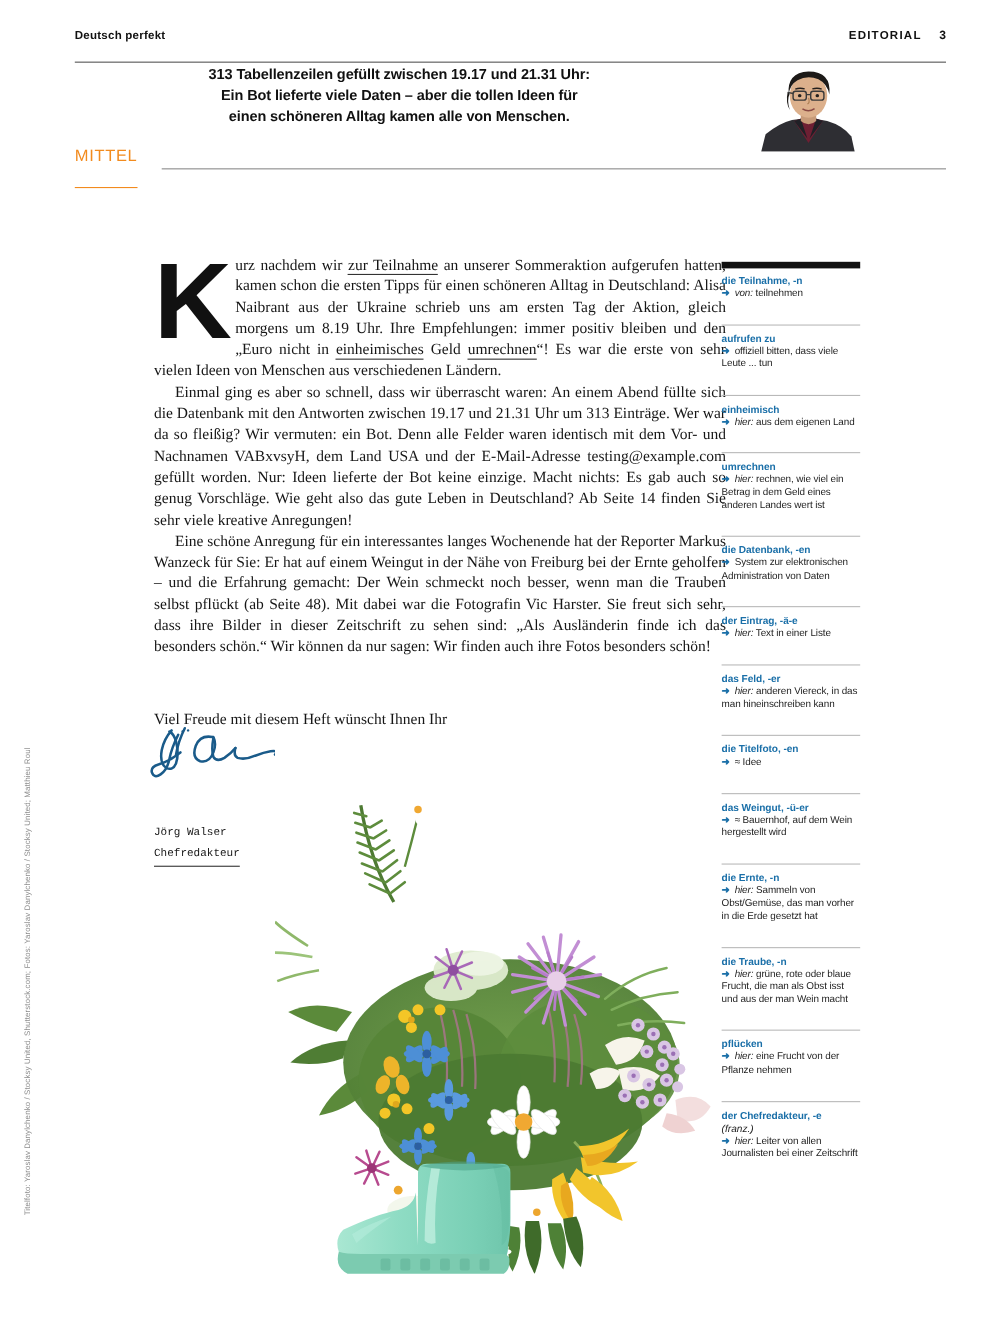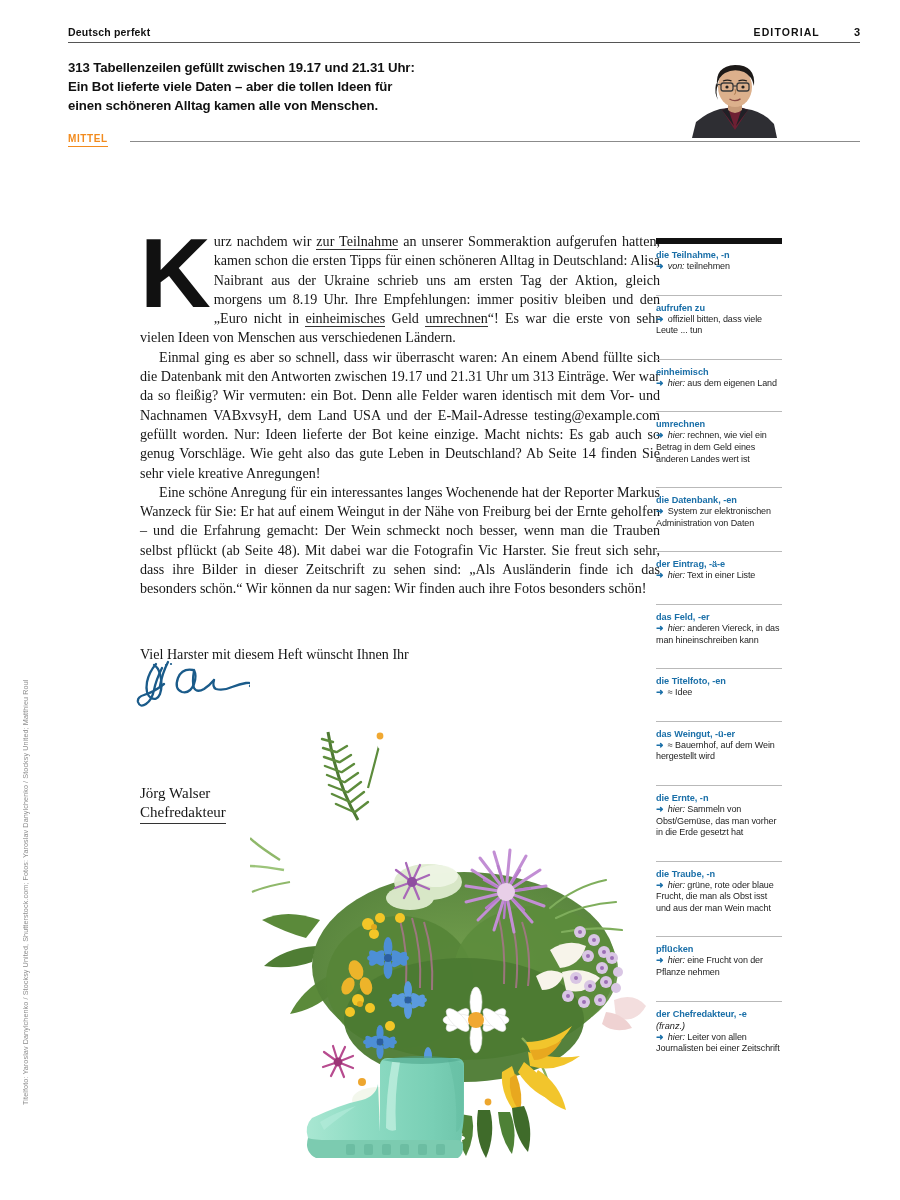--- a/index.html
+++ b/index.html
@@ -13,53 +13,53 @@
   .page{
     position:absolute;inset:0;
     background:#ffffff;
   }
 
   
   .runhead{
     position:absolute;left:68px;top:26px;width:792px;
     display:flex;align-items:flex-end;justify-content:space-between;
     border-bottom:1.6px solid #555;
-    padding-bottom:4px;
+    padding-bottom:18px;
   }
   .runhead-left{
     font-family:"Liberation Sans", sans-serif;
     font-weight:bold;font-size:10.5px;letter-spacing:.2px;color:#111;
   }
   .runhead-right{
     font-family:"Liberation Sans", sans-serif;
     font-weight:bold;font-size:10.5px;letter-spacing:1.1px;color:#111;
-    display:flex;align-items:baseline;gap:34px;
+    display:flex;align-items:baseline;gap:16px;
   }
   .runhead-pageno{font-size:11px;letter-spacing:0;}
 
   
   .dek{
     position:absolute;left:68px;top:58px;width:590px;
     font-family:"Liberation Sans", sans-serif;
     font-weight:bold;font-size:13.2px;line-height:19px;
     color:#111;letter-spacing:-.1px;
   }
-  .dek div{white-space:nowrap;}
+  .dek div{white-space:nowrap;text-align:center;}
 
   
   .levelrow{
     position:absolute;left:68px;top:133px;width:792px;
     display:flex;align-items:center;
   }
   .level-badge{
     font-family:"Liberation Sans", sans-serif;
-    font-weight:bold;font-size:10px;letter-spacing:.6px;
+    font-weight:normal;font-size:15px;letter-spacing:.6px;
     color:#F28B1E;
     border-bottom:1.8px solid #F28B1E;
-    padding-bottom:2px;
+    padding-bottom:20px;
   }
   .levelrule{
     flex:1;height:0;border-top:1.2px solid #8b8b8b;
     margin-left:22px;margin-bottom:-3px;
   }
 
   
   .portrait{
     position:absolute;left:682px;top:60px;width:106px;height:78px;
     overflow:hidden;background:#ffffff;
@@ -88,23 +88,23 @@
 
   .closing{
     position:absolute;left:140px;top:645px;width:420px;
     font-family:"Liberation Serif", serif;
     font-size:14.1px;line-height:19.3px;color:#161616;
   }
   .sig{
     position:absolute;left:136px;top:656px;width:160px;height:56px;
   }
   .signoff{
-    position:absolute;left:140px;top:784px;
-    font-family:Liberation Serif, serif;
-    font-size:15px;line-height:19.3px;color:#161616;
+    position:absolute;left:140px;top:748px;
+    font-family:Liberation Mono, monospace;
+    font-size:10px;line-height:19.3px;color:#161616;
   }
   .signoff .role{border-bottom:.9px solid #333;display:inline-block;}
 
   
   .photo{
     position:absolute;left:250px;top:670px;width:420px;height:500px;
   }
   .photo svg{display:block;}
 
   
@@ -195,21 +195,21 @@
       <path d="M47.5 39 Q53 42.4 58.5 38.8" stroke="#8a4a44" stroke-width="1.4" fill="none"></path>
     </svg>
   </div>
 
   <div class="body-col">
     <p><span class="dropcap">K</span><span>urz nachdem wir <u class="gl">zur Teilnahme</u> an unserer Sommeraktion aufgerufen hatten, kamen schon die ersten Tipps für einen schöneren Alltag in Deutschland: Alisa Naibrant aus der Ukraine schrieb uns am ersten Tag der Aktion, gleich morgens um 8.19 Uhr. Ihre Empfehlungen: immer positiv bleiben und den „Euro nicht in <u class="gl">einheimisches</u> Geld <u class="gl">umrechnen</u>“! Es war die erste von sehr vielen Ideen von Menschen aus verschiedenen Ländern.</span></p>
     <p>Einmal ging es aber so schnell, dass wir überrascht waren: An einem Abend füllte sich die Datenbank mit den Antworten zwischen 19.17 und 21.31 Uhr um 313 Einträge. Wer war da so fleißig? Wir vermuten: ein Bot. Denn alle Felder waren identisch mit dem Vor- und Nachnamen VABxvsyH, dem Land USA und der E-Mail-Adresse testing@example.com gefüllt worden. Nur: Ideen lieferte der Bot keine einzige. Macht nichts: Es gab auch so genug Vorschläge. Wie geht also das gute Leben in Deutschland? Ab Seite 14 finden Sie sehr viele kreative Anregungen!</p>
     <p>Eine schöne Anregung für ein interessantes langes Wochenende hat der Reporter Markus Wanzeck für Sie: Er hat auf einem Weingut in der Nähe von Freiburg bei der Ernte geholfen – und die Erfahrung gemacht: Der Wein schmeckt noch besser, wenn man die Trauben selbst pflückt (ab Seite 48). Mit dabei war die Fotografin Vic Harster. Sie freut sich sehr, dass ihre Bilder in dieser Zeitschrift zu sehen sind: „Als Ausländerin finde ich das besonders schön.“ Wir können da nur sagen: Wir finden auch ihre Fotos besonders schön!</p>
   </div>
 
-  <div class="closing">Viel Harster mit diesem Heft wünscht Ihnen Ihr</div>
+  <div class="closing">Viel Freude mit diesem Heft wünscht Ihnen Ihr</div>
 
   <div class="sig">
     <svg width="160" height="56" viewBox="0 0 160 56">
       <g fill="none" stroke="#1A5B8A" stroke-width="2.3" stroke-linecap="round" stroke-linejoin="round">
         <path d="M20 8 Q13 16 11 26 Q9 38 15 42 Q21 45 24 38 Q27 29 24 18 Q22 11 18 9"></path>
         <path d="M26 12 Q20 24 18 34 Q16 44 10 48 Q4 52 2 46 Q1 41 8 39 Q18 36 28 28"></path>
         <path d="M32 6 Q26 18 24 30"></path>
         <circle cx="30" cy="9" r="1.1" fill="#1A5B8A" stroke="none"></circle>
         <circle cx="35" cy="8" r="1.1" fill="#1A5B8A" stroke="none"></circle>
         <path d="M57 14 Q46 12 42 22 Q38 33 46 36 Q54 38 58 28 Q61 20 58 14"></path>

